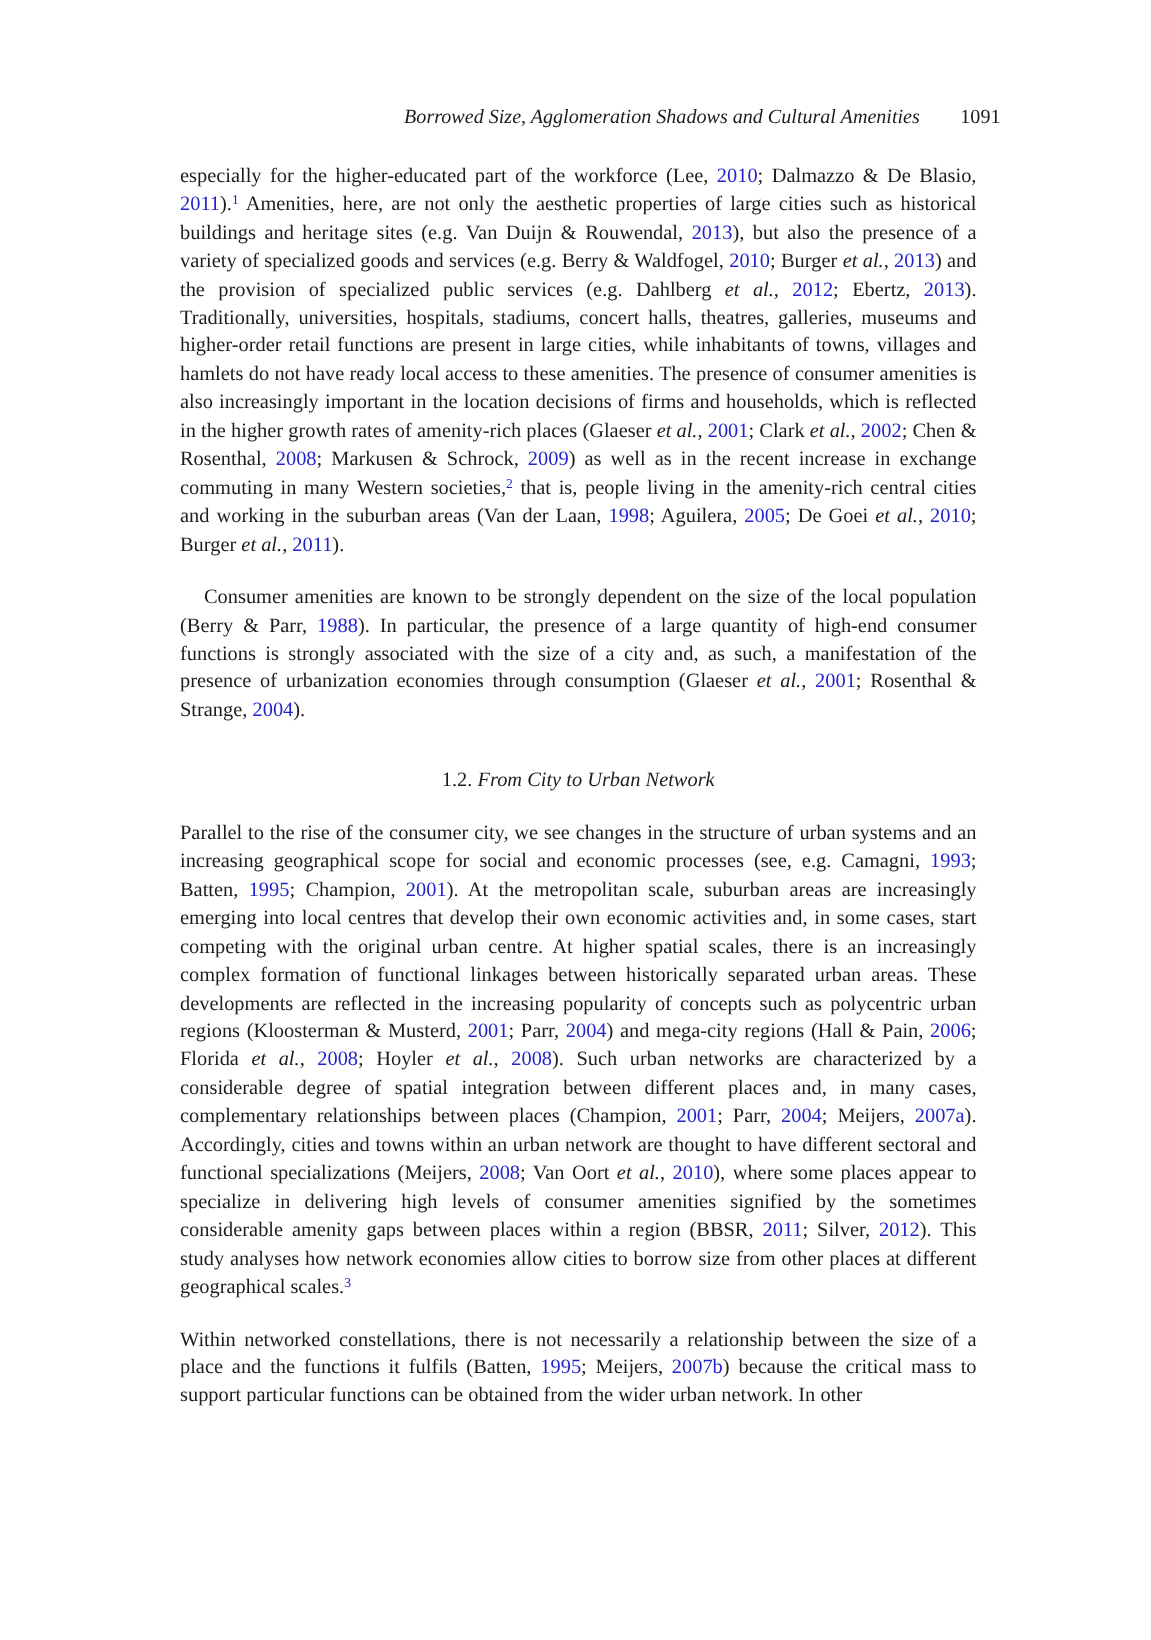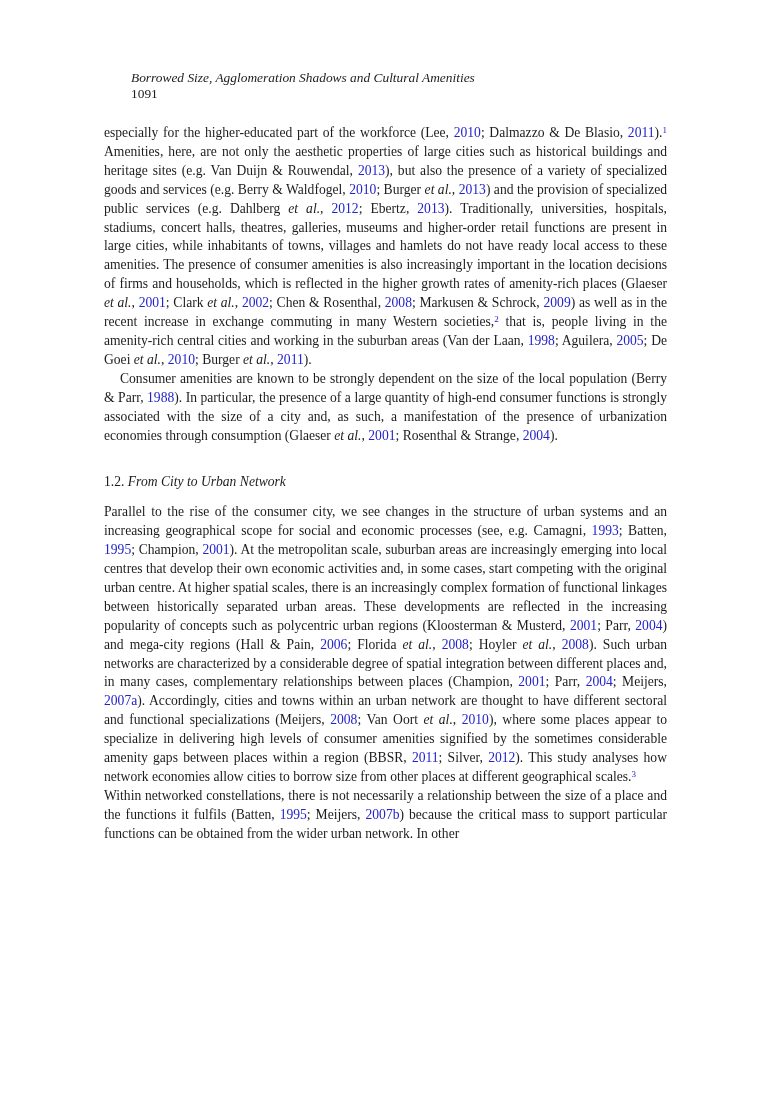--- a/index.html
+++ b/index.html
@@ -15,37 +15,36 @@
     overflow: hidden;
   }
   .running-head {
     display: flex;
     justify-content: flex-end;
     align-items: baseline;
     font-size: 13.4px;
     line-height: 16px;
     margin-bottom: 22px;
     white-space: nowrap;
-    flex-direction: column;
   }
   .rh-title { font-style: italic; }
   .rh-page { margin-left: 27px; font-style: normal; }
   .para {
-    margin: 0;
+    margin: 16px;
     font-size: 13.6px;
     line-height: 18.9px;
     text-align: justify;
   }
   .para.indent { text-indent: 16px; font-family: Liberation Serif, serif; }
   .heading {
     margin: 28px 0 11px 0;
     font-size: 13.6px;
     line-height: 18.9px;
     font-weight: normal;
-    text-align: left;
+    text-align: center;
   }
   .rn { font-style: normal; }
   .it { font-style: italic; }
   .lnk {
     color: var(--link, #2222cc);
     text-decoration: none;
     cursor: pointer;
   }
   .sup {
     font-size: 9px;

